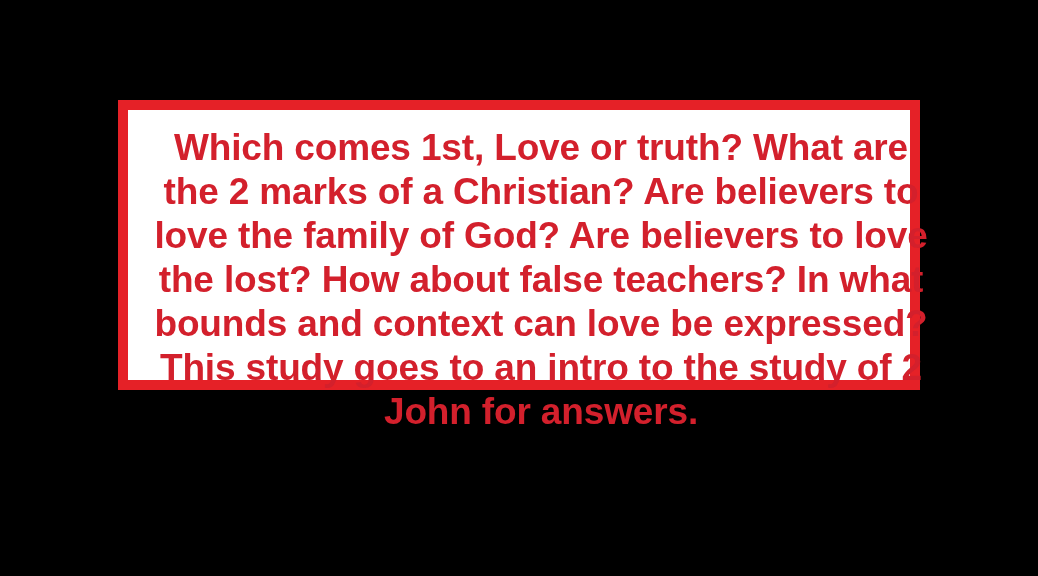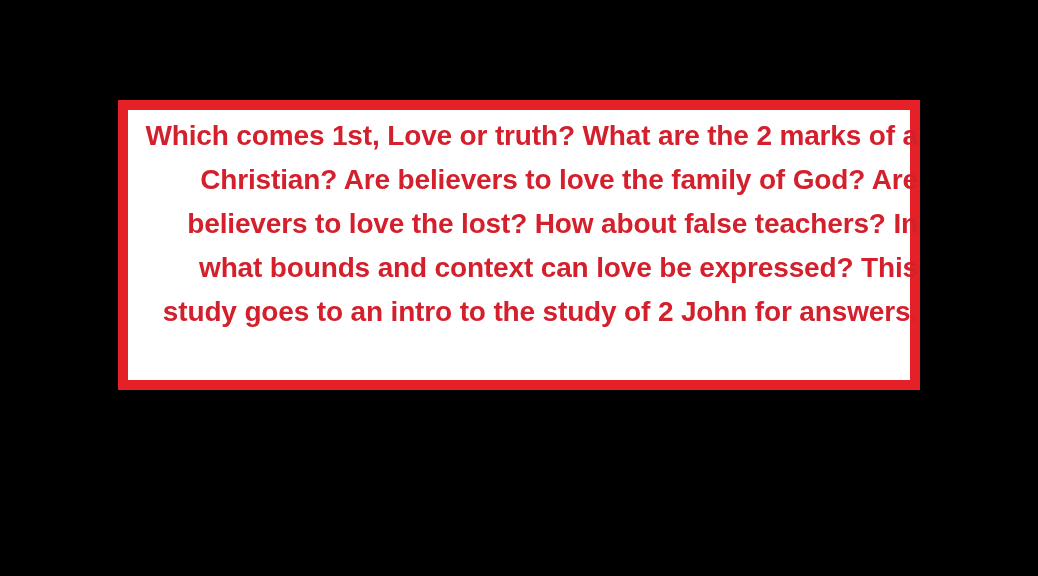--- a/index.html
+++ b/index.html
@@ -32,28 +32,28 @@
     box-sizing: border-box;
     background: #ffffff;
     border: 10px solid #e52127;
   }
 
   #promo-text {
     position: absolute;
     left: 12px;
     top: 4px;
     width: 778px;
-    margin: 0;
+    margin: 12px;
     font-family: "Liberation Sans", sans-serif;
     font-weight: bold;
-    font-size: 28px;
+    font-size: 37px;
     line-height: 44px;
     letter-spacing: -0.15px;
     color: #d3202c;
-    text-align: right;
+    text-align: center;
     word-spacing: 0px;
     -webkit-font-smoothing: antialiased;
   }
 </style>
 </head>
 <body>
 
 <div id="slide">
 
   <div id="promo-card">

